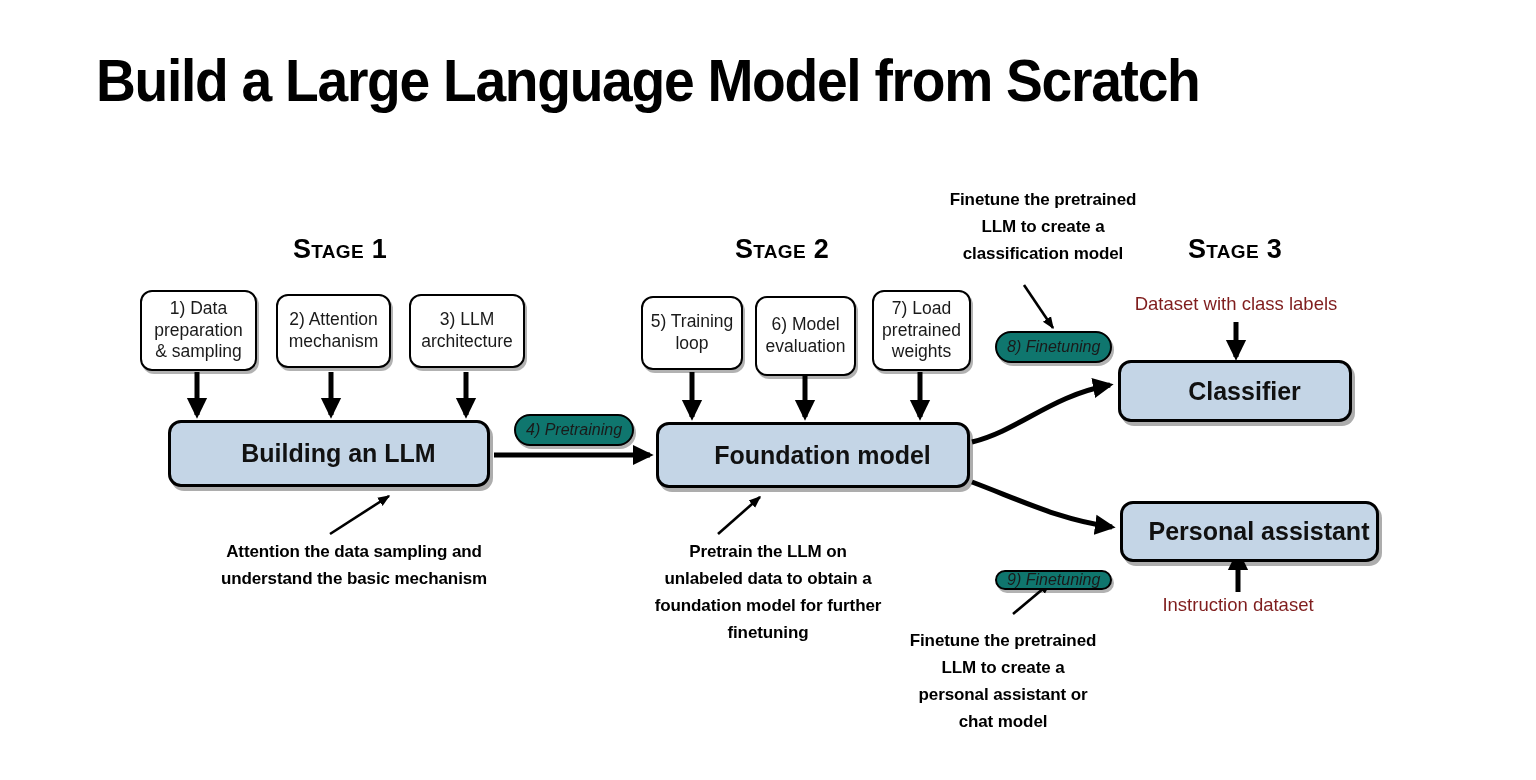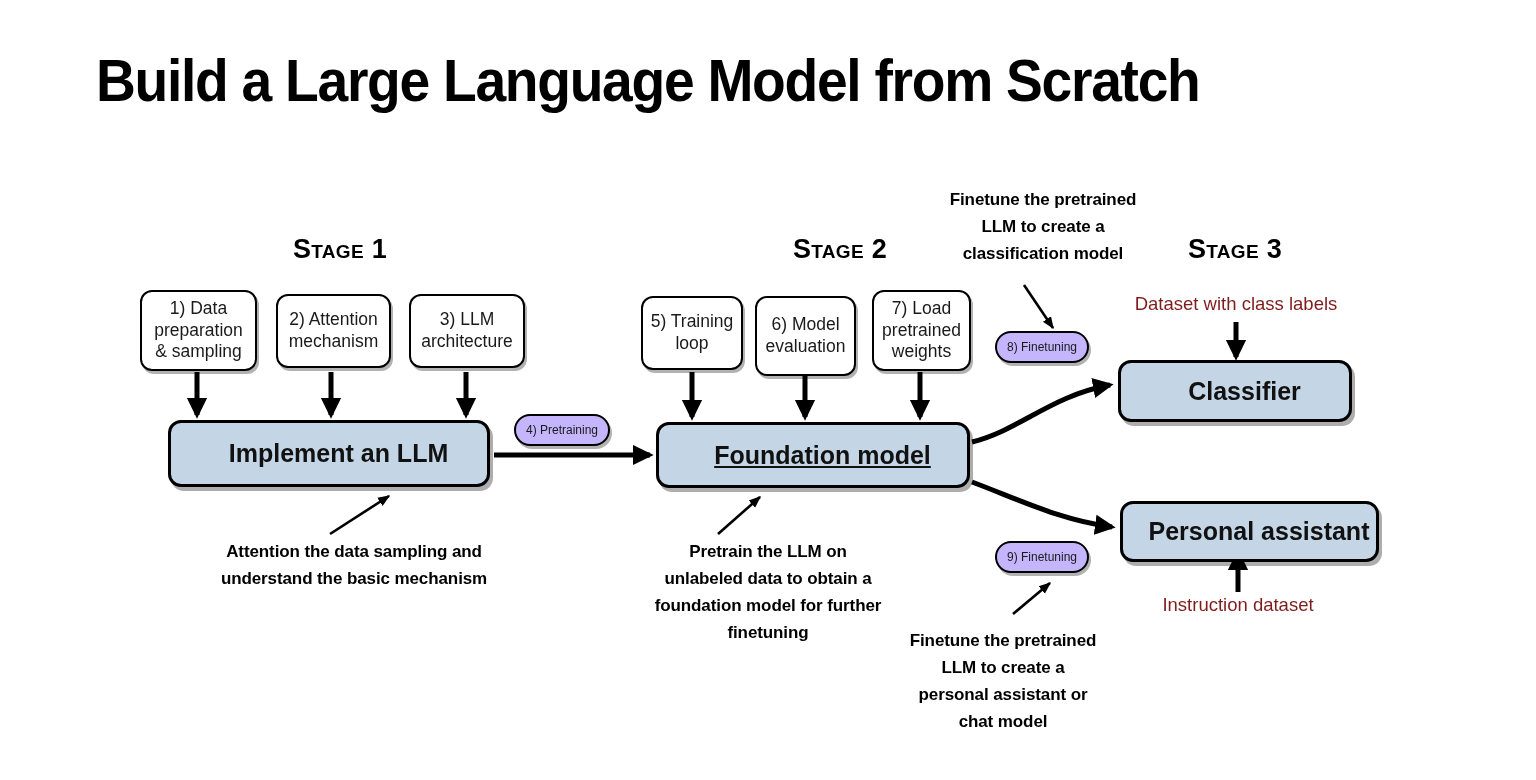--- a/index.html
+++ b/index.html
@@ -86,33 +86,34 @@
     font-weight: bold;
     color: #111111;
     box-shadow: 3px 4px 0 rgba(0,0,0,0.32);
     padding-left: 19px;
   }
 
   
   .pill {
     position: absolute;
     box-sizing: border-box;
-    background: #c4b5fd;
+    background: #0f766e;
     border: 2.4px solid #000000;
     border-radius: 999px;
     display: flex;
     align-items: center;
     justify-content: center;
     text-align: center;
-    font-size: 12px;
+    font-size: 16px;
     color: #1a1a1a;
     box-shadow: 2px 3px 0 rgba(0,0,0,0.30);
     white-space: nowrap;
     padding: 0 10px;
     z-index: 4;
+    font-style: italic;
   }
 
   
   .anno-bold {
     position: absolute;
     font-weight: bold;
     font-size: 17px;
     line-height: 1.58;
     color: #000000;
     text-align: center;
@@ -169,39 +170,39 @@
     <line x1="718" y1="534" x2="760" y2="497" stroke="#000000" stroke-width="2.6" marker-end="url(#arrowThin)"></line>
 
     <line x1="1024" y1="285" x2="1053" y2="328" stroke="#000000" stroke-width="2.6" marker-end="url(#arrowThin)"></line>
 
     <line x1="1013" y1="614" x2="1050" y2="583" stroke="#000000" stroke-width="2.6" marker-end="url(#arrowThin)"></line>
   </svg>
 
   <div class="page-title">Build a Large Language Model from Scratch</div>
 
   <div class="stage-header" style="left:240px; top:234px; width:200px;">Stage 1</div>
-  <div class="stage-header" style="left:740px; top:234px; width:200px;">Stage 2</div>
+  <div class="stage-header" style="left:682px; top:234px; width:200px;">Stage 2</div>
   <div class="stage-header" style="left:1135px; top:234px; width:200px;">Stage 3</div>
 
   <div class="step-box" style="left:140px; top:290px; width:117px; height:81px;">1) Data preparation &amp; sampling</div>
   <div class="step-box" style="left:276px; top:294px; width:115px; height:74px;">2) Attention mechanism</div>
   <div class="step-box" style="left:409px; top:294px; width:116px; height:74px;">3) LLM architecture</div>
 
   <div class="step-box" style="left:641px; top:296px; width:102px; height:74px;">5) Training loop</div>
   <div class="step-box" style="left:755px; top:296px; width:101px; height:80px;">6) Model evaluation</div>
   <div class="step-box" style="left:872px; top:290px; width:99px; height:81px;">7) Load pretrained weights</div>
 
-  <div class="blue-box" style="left:168px; top:420px; width:322px; height:67px;">Implement an LLM</div>
-  <div class="blue-box" style="left:656px; top:422px; width:314px; height:66px;text-decoration:underline;">Foundation model</div>
+  <div class="blue-box" style="left:168px; top:420px; width:322px; height:67px;">Building an LLM</div>
+  <div class="blue-box" style="left:656px; top:422px; width:314px; height:66px;">Foundation model</div>
   <div class="blue-box" style="left:1118px; top:360px; width:234px; height:62px;">Classifier</div>
   <div class="blue-box" style="left:1120px; top:501px; width:259px; height:61px;">Personal assistant</div>
 
   <div class="pill" style="left:514px; top:414px; height:32px;">4) Pretraining</div>
   <div class="pill" style="left:995px; top:331px; height:32px;">8) Finetuning</div>
-  <div class="pill" style="left:995px; top:541px; height:32px;">9) Finetuning</div>
+  <div class="pill" style="left:995px; top:570px; height:20px;">9) Finetuning</div>
 
   <div class="anno-bold" style="left:208px; top:539px; width:292px;">Attention the data sampling and understand the basic mechanism</div>
 
   <div class="anno-bold" style="left:648px; top:539px; width:240px;">Pretrain the LLM on unlabeled data to obtain a foundation model for further finetuning</div>
 
   <div class="anno-bold" style="left:943px; top:187px; width:200px;">Finetune the pretrained LLM to create a classification model</div>
 
   <div class="anno-bold" style="left:908px; top:628px; width:190px;">Finetune the pretrained LLM to create a personal assistant or chat model</div>
 
   <div class="anno-plain" style="left:1116px; top:292px; width:240px;">Dataset with class labels</div>

